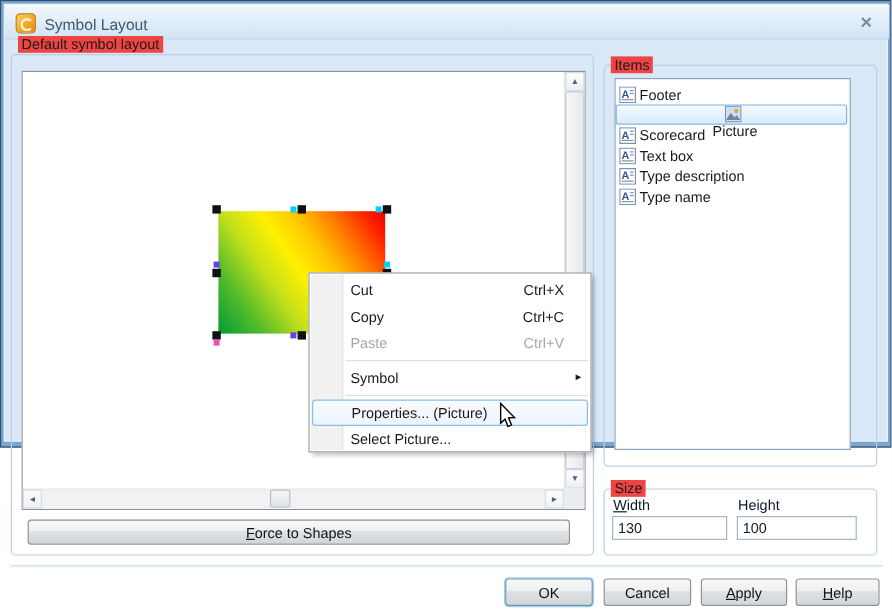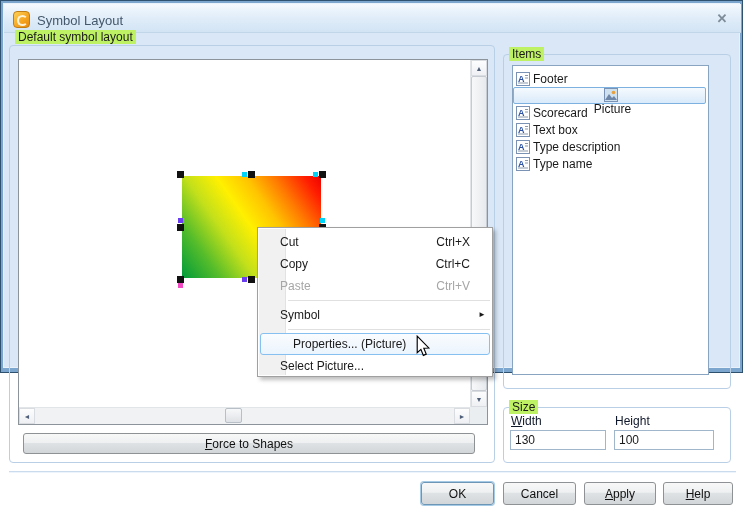--- a/index.html
+++ b/index.html
@@ -7,40 +7,40 @@
   .dialog{position:relative;width:743px;height:373px;box-sizing:border-box;border:1px solid #2f5170;background:#7da6cf;}
   .dialog-inner{position:absolute;left:2px;top:2px;right:2px;bottom:4px;background:#d9e7f6;box-shadow:inset 0 0 0 1px #e9f2fb;}
   
   .titlebar{position:absolute;left:3px;top:3px;width:737px;height:28px;background:linear-gradient(#f4f9fd,#e2eef9 45%,#d2e4f5);border-bottom:1px solid #c2d6ea;}
   .app-icon{position:absolute;left:9px;top:7px;width:17px;height:17px;border-radius:4px;background:linear-gradient(135deg,#fcd25a,#f6a723 55%,#e88a10);border:1px solid #c07c15;box-sizing:border-box;}
   .app-icon::after{content:"";position:absolute;left:3px;top:3px;width:7px;height:7px;border:2px solid #fdf3d8;border-right-color:transparent;border-radius:50%;}
   .title-text{position:absolute;left:33px;top:9px;font-size:13px;color:#44586c;}
   .close-btn{position:absolute;right:10px;top:6px;width:18px;height:18px;text-align:center;line-height:18px;font-size:13px;font-weight:bold;color:#7e8b98;cursor:default;}
   
   .groupbox{position:absolute;border:1px solid #b9cfe6;border-radius:4px;background:transparent;box-sizing:border-box;}
-  .group-label{position:absolute;background:#bef264;padding:0 3px;color:#1a1a1a;white-space:nowrap;}
+  .group-label{position:absolute;background:#ef4444;padding:0 3px;color:#1a1a1a;white-space:nowrap;}
   
   .canvas{position:absolute;left:17px;top:58px;width:470px;height:366px;box-sizing:border-box;border:1px solid #8c939b;background:#fff;display:grid;grid-template-columns:1fr 17px;grid-template-rows:1fr 17px;}
   .canvas-content{position:relative;background:#fff;overflow:visible;}
   .corner{background:#ebeef1;}
   .vscroll{background:#f1f2f4;display:flex;flex-direction:column;border-left:1px solid #e2e5e8;box-sizing:border-box;}
   .hscroll{background:#f1f2f4;display:flex;flex-direction:row;border-top:1px solid #e2e5e8;box-sizing:border-box;}
   .scroll-btn{flex:0 0 16px;background:linear-gradient(#fdfdfe,#eef0f3);border:1px solid #d9dde2;box-sizing:border-box;color:#50607a;font-size:7px;display:flex;align-items:center;justify-content:center;}
   .vthumb{flex:1;margin:0;background:linear-gradient(90deg,#f7f8f9,#e7eaee);border:1px solid #c6cbd2;box-sizing:border-box;border-radius:2px;}
   .htrack{flex:1;position:relative;}
   .hthumb{position:absolute;left:190px;top:0;width:17px;height:15px;background:linear-gradient(#f7f8f9,#dfe2e6);border:1px solid #b9bfc7;box-sizing:border-box;border-radius:2px;}
   
   .picture{position:absolute;left:163px;top:116px;width:139px;height:102px;background:linear-gradient(55deg,#009b3a 0%,#54bc2a 18%,#c3e01a 35%,#fff000 50%,#ffc400 64%,#ff7c00 77%,#ff1e00 92%,#ee0000 100%);}
   .handle{position:absolute;width:7px;height:7px;background:#111;}
   .companion{position:absolute;width:5px;height:5px;}
   .c-cyan{background:#00d2f8;} .c-violet{background:#6a3df0;} .c-magenta{background:#f24ac2;}
   
   .context-menu{position:absolute;left:256px;top:226px;width:236px;height:150px;background:#fff;border:1px solid #a0a0a0;box-shadow:3px 3px 4px rgba(0,0,0,0.25);box-sizing:border-box;padding-top:3px;z-index:20;}
   .menu-gutter{position:absolute;left:1px;top:1px;bottom:1px;width:26px;background:#f1f1f1;border-right:1px solid #e2e2e2;}
-  .menu-item{position:relative;height:22px;line-height:22px;display:flex;align-items:center;padding-left:22px;padding-right:8px;color:#1a1a1a;}
+  .menu-item{position:relative;height:22px;line-height:22px;display:flex;align-items:center;padding-left:34px;padding-right:8px;color:#1a1a1a;}
   .menu-item .mi-shortcut{margin-left:auto;padding-right:14px;}
   .menu-item.disabled{color:#a6a6a6;}
   .menu-item.highlighted{border:1px solid #86c0f0;border-radius:3px;background:linear-gradient(#fafcfe,#ebf4fd);margin:0 2px;padding-left:32px;box-sizing:border-box;height:22px;}
   .menu-sep{height:1px;background:#e0e0e0;margin:3px 2px 3px 30px;}
   .submenu-arrow{position:absolute;right:6px;font-size:8px;color:#1a1a1a;}
   
   .cursor{position:absolute;left:412px;top:334px;z-index:30;}
   
   .items-list{position:absolute;left:511px;top:64px;width:197px;height:310px;box-sizing:border-box;background:#fff;border:1px solid #89a4c0;padding-top:4px;}
   .list-row{display:flex;align-items:center;height:17px;padding-left:3px;}

